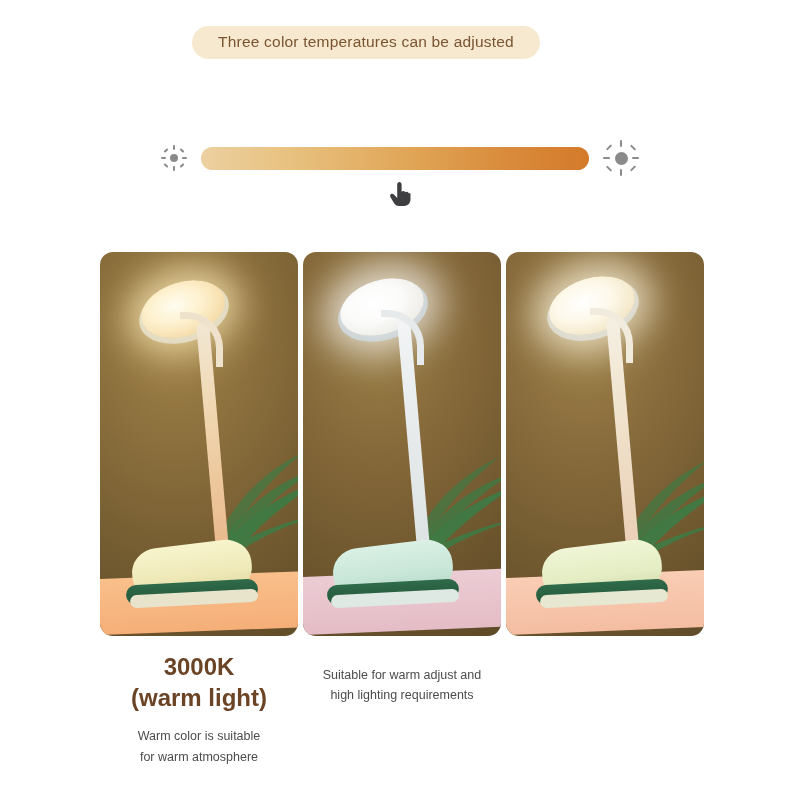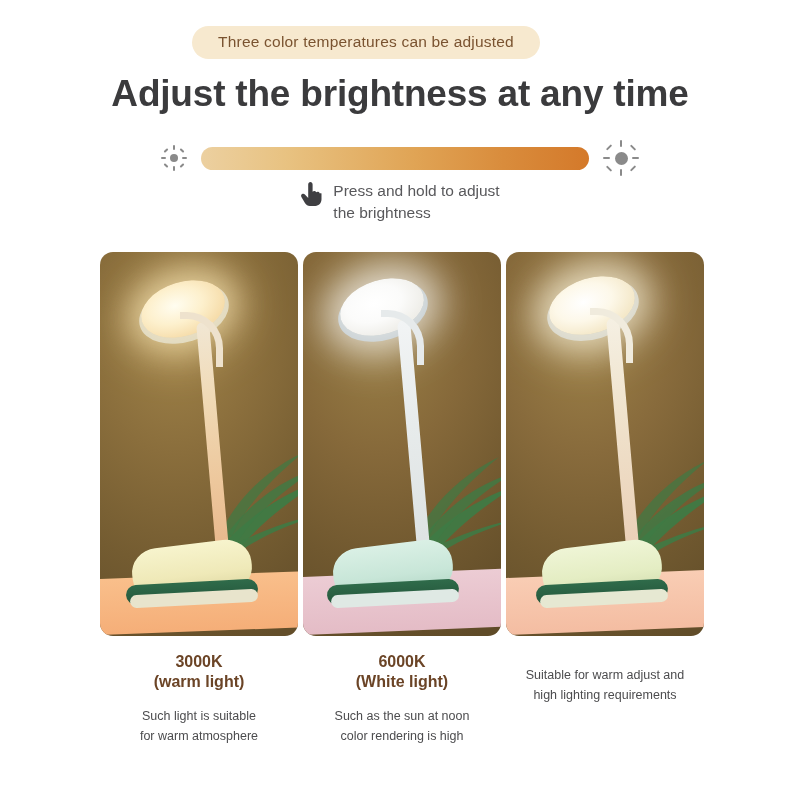--- a/index.html
+++ b/index.html
@@ -75,36 +75,35 @@
   .neck{position:absolute;}
   .base{position:absolute;}
 
   
   .caps{
     position:absolute;top:652px;left:100px;width:604px;
     display:flex;gap:5px;
   }
   .cap{width:198px;text-align:center;}
   .cap-title{
-    font-size:16px;font-weight:bold;color:#6b4426;line-height:1.28;white-space:pre-line;
+    font-size:24px;font-weight:bold;color:#6b4426;line-height:1.28;white-space:pre-line;
   }
   .cap-desc{
     margin-top:13px;font-size:12.5px;color:#4c4c4e;line-height:1.62;white-space:pre-line;
   }
 </style>
 </head>
 <body>
 
 <div class="page">
 
   <div class="badge-row">
     <div class="badge">Three color temperatures can be adjusted</div>
   </div>
 
-  <div class="heading">Adjust the brightness at any time</div>
 
   <div class="slider-row">
     <div class="sun sun-sm">
       <span class="core"></span>
       <span class="ray" style="width:2px;height:5px;left:12px;top:0;"></span>
       <span class="ray" style="width:2px;height:5px;left:12px;bottom:0;"></span>
       <span class="ray" style="width:5px;height:2px;left:0;top:12px;"></span>
       <span class="ray" style="width:5px;height:2px;right:0;top:12px;"></span>
       <span class="ray" style="width:2px;height:5px;left:4px;top:3px;transform:rotate(45deg);"></span>
       <span class="ray" style="width:2px;height:5px;right:4px;top:3px;transform:rotate(-45deg);"></span>
@@ -127,22 +126,20 @@
     </div>
   </div>
 
   <div class="hint">
     <div class="hint-inner">
       <span class="hand">
         <svg width="22" height="24" viewBox="0 0 22 24">
           <path d="M8.2 2.4c0-1.3 1-2.3 2.2-2.3 1.2 0 2.2 1 2.2 2.3v7.3c.5-.6 1.2-.9 2-.8.9.1 1.5.7 1.7 1.4.5-.5 1.2-.7 1.9-.5.9.2 1.5.9 1.6 1.7.5-.3 1.1-.4 1.7-.1v5.9c0 3.6-2.6 6.6-6.1 6.6H9.8c-2 0-3.7-1-4.7-2.6L1.4 15c-.6-1-.3-2.3.7-2.9.9-.6 2.1-.4 2.8.4l3.3 3.6V2.4z" fill="#3f3f42"></path>
         </svg>
       </span>
-      <span class="hint-text">Press and hold to adjust
-the brightness</span>
     </div>
   </div>
 
   <div class="panels">
 
     <div class="panel">
       <div class="wall" style="background:radial-gradient(120% 85% at 38% 22%, #a08349 0%, #8a6e3c 36%, #745c31 70%, #634e2a 100%);"></div>
       <svg class="leaf" style="left:118px;top:170px;" width="110" height="130" viewBox="0 0 110 130">
         <g fill="#3f7a45">
           <path d="M8 120 C30 96 62 72 104 58 C72 78 44 100 22 126z" opacity=".95"></path>
@@ -218,28 +215,22 @@
         <div class="base" style="left:34px;top:340px;width:128px;height:13px;border-radius:8px;background:#e6e8d2;transform:rotate(-3deg);"></div>
       </div>
     </div>
 
   </div>
 
   <div class="caps">
     <div class="cap">
       <div class="cap-title">3000K
 (warm light)</div>
-      <div class="cap-desc">Such light is suitable
+      <div class="cap-desc">Warm color is suitable
 for warm atmosphere</div>
-    </div>
-    <div class="cap">
-      <div class="cap-title">6000K
-(White light)</div>
-      <div class="cap-desc">Such as the sun at noon
-color rendering is high</div>
     </div>
     <div class="cap">
       <div class="cap-desc">Suitable for warm adjust and
 high lighting requirements</div>
     </div>
   </div>
 
 </div>
 
 </body></html>

